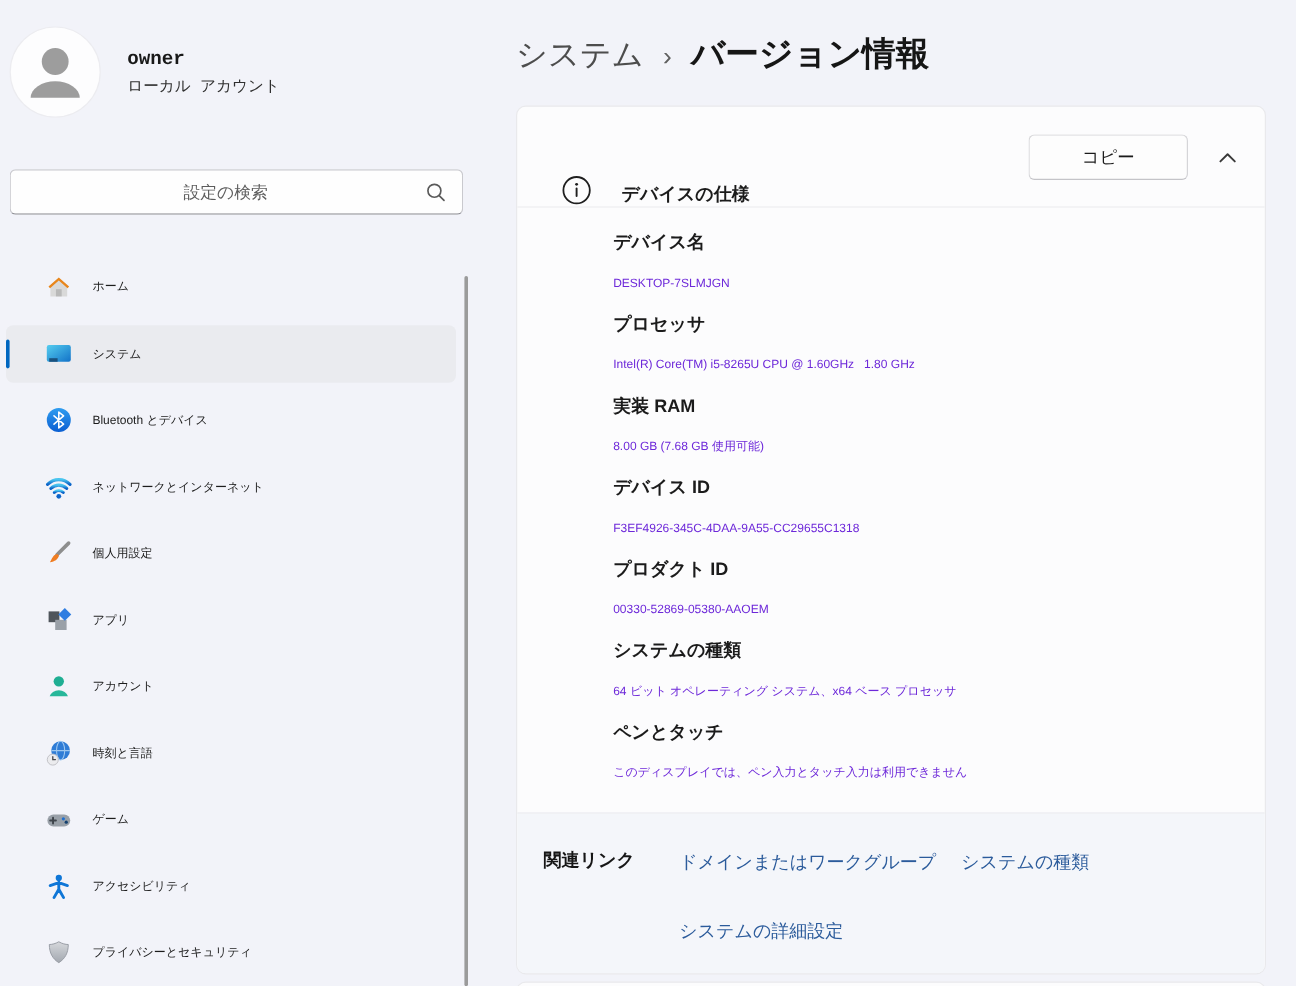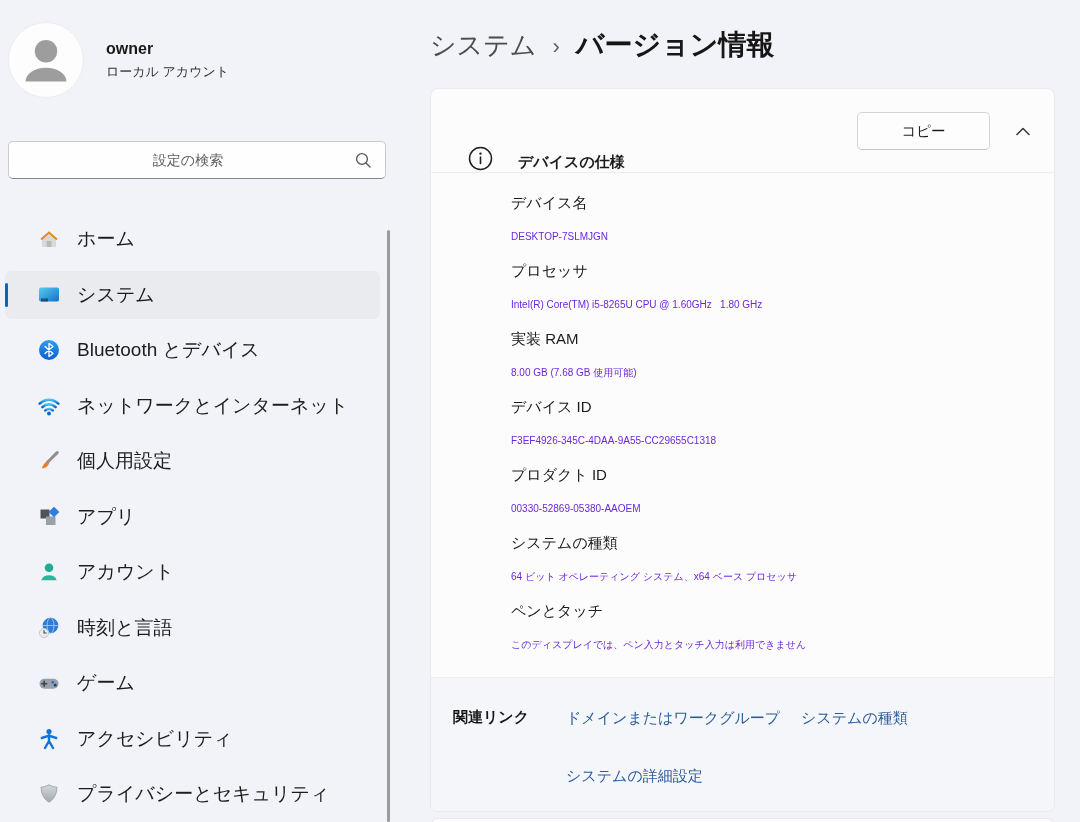--- a/index.html
+++ b/index.html
@@ -7,36 +7,36 @@
   body {
     font-family: "Liberation Sans", "DejaVu Sans", sans-serif;
     background:#f2f3f9; color:#1b1b1b; position:relative;
   }
 
   
   .sidebar { position:absolute; left:0; top:0; width:392px; height:822px; }
 
   .user-block { position:absolute; left:8px; top:20px; width:330px; height:80px; display:flex; align-items:center; cursor:pointer; }
   .avatar { width:76px; height:76px; border-radius:50%; background:#fdfdfe; border:1px solid #ececf0; display:flex; align-items:center; justify-content:center; overflow:hidden; }
-  .user-text { margin-left:22px; }
+  .user-text { margin-left:22px;font-family:Liberation Mono, monospace; }
   .user-name { font-size:16px; font-weight:700; color:#191919; }
   .user-type { font-size:13px; color:#303030; margin-top:5px; }
 
   .search-box { position:absolute; left:8px; top:141px; width:378px; height:38px;
     background:#fefefe; border:1px solid #c9c9ce; border-bottom-color:#86868c;
     border-radius:5px; display:flex; align-items:center; padding:0 12px 0 14px; }
   .search-box input { flex:1; border:none; outline:none; background:transparent;
     font-size:14px; color:#1b1b1b; font-family:inherit;text-align:center; }
   .search-box input::placeholder { color:#5d5d5d; }
 
   .nav { position:absolute; left:5px; top:215px; width:375px; }
   .nav-item { position:relative; height:48px; margin-bottom:7.5px; display:flex; align-items:center;
     padding-left:31px; border-radius:6px; cursor:pointer; }
   .nav-item .nav-icon { width:26px; height:26px; display:flex; align-items:center; justify-content:center; flex:0 0 26px; }
-  .nav-item .nav-label { margin-left:15px; font-size:19px; color:#1c1c1c; }
+  .nav-item .nav-label { margin-left:15px; font-size:10px; color:#1c1c1c; }
   .nav-item.selected { background:#eaebef; }
   .nav-item.selected::before { content:""; position:absolute; left:0; top:12px; width:3px; height:24px;
     border-radius:2px; background:var(--accent); }
 
   .side-scrollbar { position:absolute; left:387px; top:230px; width:2.5px; height:592px; background:#9b9b9b; border-radius:2px; cursor:pointer; }
 
   
   .main { position:absolute; left:430px; top:0; width:650px; height:822px; }
 
   .breadcrumb { position:absolute; left:0; top:26px; display:flex; align-items:baseline; }
@@ -49,21 +49,21 @@
 
   .card-header { position:relative; height:84px; display:flex; align-items:flex-end; border-bottom:1px solid #ededf0; }
   .info-icon { margin-left:36px; width:27px; height:27px; }
   .card-title { margin-left:24px; font-size:15px; font-weight:600; color:#1b1b1b; }
   .copy-btn { position:absolute; right:64px; top:23px; width:133px; height:38px;
     background:#fdfdfd; border:1px solid #d5d5d8; border-bottom-color:#c4c4c8; border-radius:5px;
     font-size:14.5px; color:#1b1b1b; font-family:inherit; cursor:pointer; }
   .expander-chevron { position:absolute; right:20px; top:32px; width:22px; height:22px; cursor:pointer; }
 
   .card-body { padding:13px 30px 0 80px; }
-  .spec-label { font-size:15px; font-weight:400; color:#1b1b1b; line-height:34px; }
+  .spec-label { font-size:15px; font-weight:700; color:#1b1b1b; line-height:34px; }
   .spec-value { font-size:10px; color:#6d28d9; line-height:34px; white-space:pre-wrap; }
 
   .card-footer { position:absolute; left:0; bottom:0; width:100%; height:134px;
     background:#f4f6fa; border-top:1px solid #ededf0; }
   .footer-title { position:absolute; left:22px; top:30px; font-size:15px; font-weight:700; color:#161616; }
   .flink { font-size:15px; color:var(--link); cursor:pointer; text-decoration:none; }
   .flink-1 { position:absolute; left:135px; top:31px; }
   .flink-2 { position:absolute; left:370px; top:31px; }
   .flink-3 { position:absolute; left:135px; top:89px; }
 

